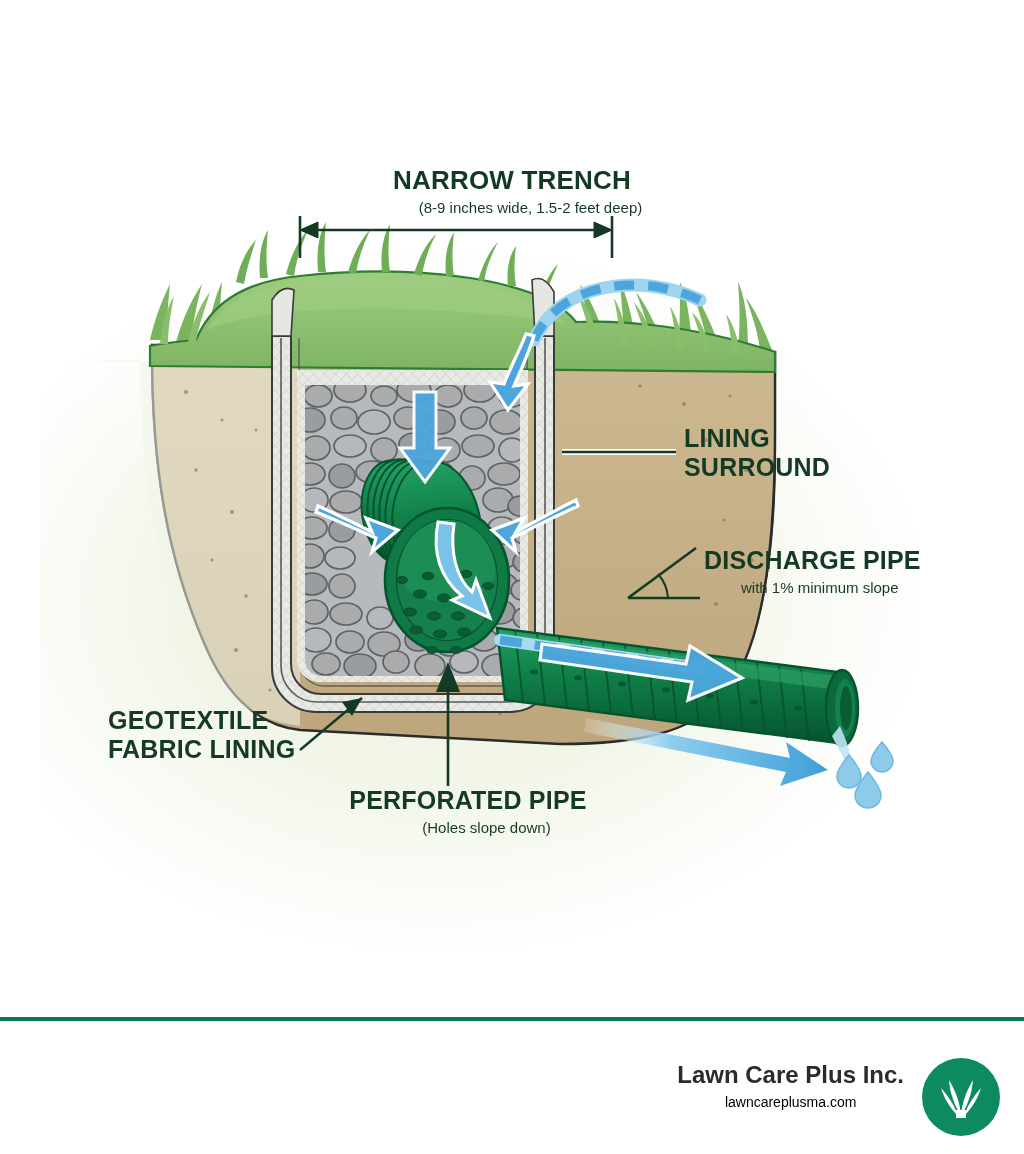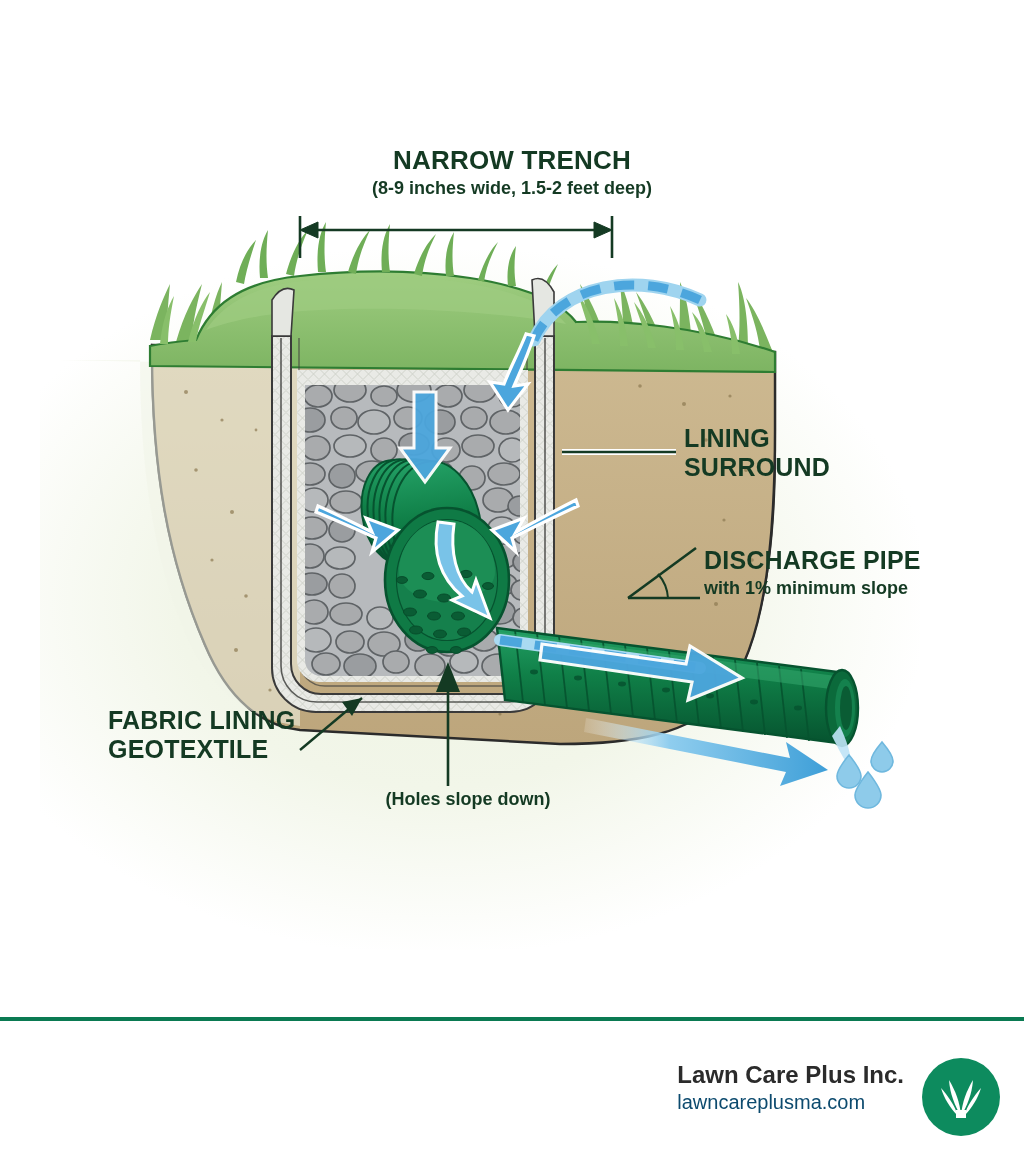--- a/index.html
+++ b/index.html
@@ -18,39 +18,39 @@
     pointer-events:none;
   }
   svg.art{position:absolute;left:0;top:0;width:1024px;height:1154px;}
   
   .lbl{position:absolute;color:#143a23;}
   .lbl .hd{
     font-weight:bold;font-size:25px;line-height:29px;
     letter-spacing:.2px;white-space:nowrap;
   }
   .lbl .sub{
-    font-weight:bold;font-size:18px;line-height:26px;white-space:nowrap;
+    font-weight:normal;font-size:15px;line-height:26px;white-space:nowrap;margin-left:37px;
   }
   #title-block{left:0;top:146px;width:1024px;text-align:center;}
-  #title-block .hd{font-size:26px;}
+  #title-block .hd{font-size:26px;margin-top:20px;}
   #gravel-label{left:684px;top:424px;text-align:left;}
   #discharge-label{left:704px;top:546px;text-align:left;}
   #geotextile-label{left:108px;top:706px;text-align:left;}
   #pipe-label{left:268px;top:786px;width:400px;text-align:center;}
   
   .footer-rule{position:absolute;left:0;top:1017px;width:1024px;height:4px;background:#0a7a52;}
   #footer{position:absolute;left:0;top:1040px;width:1024px;height:114px;}
   .brand{
-    position:absolute;right:120px;top:20px;text-align:left;
+    position:absolute;right:120px;top:20px;text-align:center;
   }
   .brand .name{
     font-size:24px;font-weight:bold;color:#2b2b2b;line-height:30px;white-space:nowrap;
   }
   .brand .site{
-    font-size:20px;color:#0c4a6e;line-height:24px;white-space:nowrap;
+    font-size:14px;color:#000000;line-height:24px;white-space:nowrap;
   }
   .logo{
     position:absolute;right:24px;top:18px;width:78px;height:78px;
     border-radius:50%;background:#0d8b5e;
   }
 </style>
 </head>
 <body>
 
 <div class="stage">
@@ -446,25 +446,26 @@
     <div class="hd">LINING</div>
     <div class="hd">SURROUND</div>
   </div>
 
   <div class="lbl" id="discharge-label">
     <div class="hd">DISCHARGE PIPE</div>
     <div class="sub">with 1% minimum slope</div>
   </div>
 
   <div class="lbl" id="geotextile-label">
+    <div class="hd">GEOTEXTILE</div>
     <div class="hd">FABRIC LINING</div>
-    <div class="hd">GEOTEXTILE</div>
   </div>
 
   <div class="lbl" id="pipe-label">
+    <div class="hd">PERFORATED PIPE</div>
     <div class="sub">(Holes slope down)</div>
   </div>
 
   <div class="footer-rule"></div>
   <div id="footer">
     <div class="brand">
       <div class="name">Lawn Care Plus Inc.</div>
       <div class="site">lawncareplusma.com</div>
     </div>
     <div class="logo">

